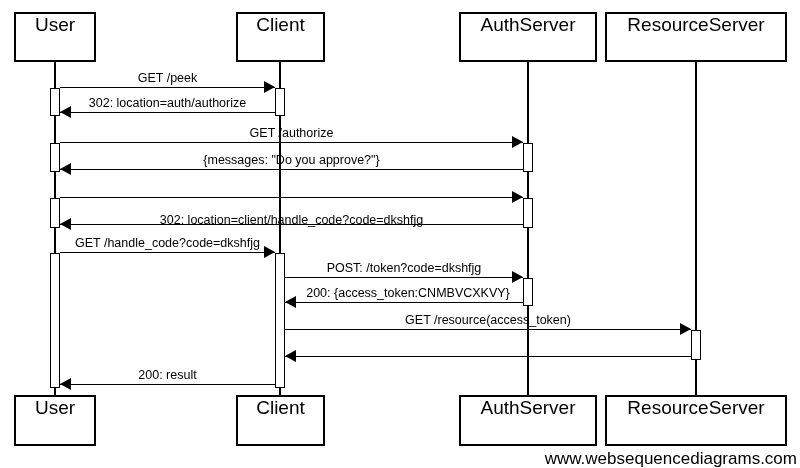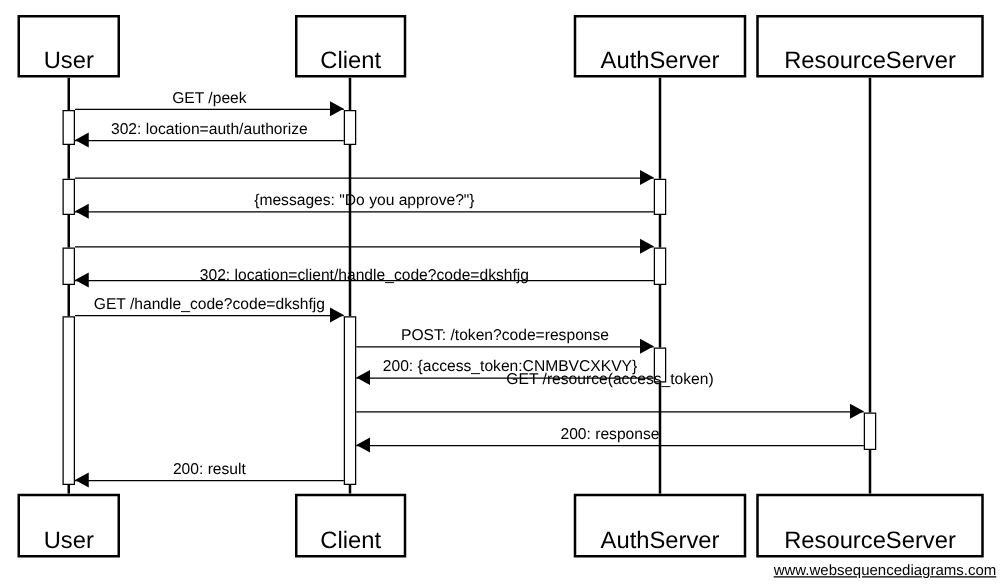--- a/index.html
+++ b/index.html
@@ -8,21 +8,21 @@
     width:800px;height:468px;
     background:#ffffff;
     font-family:"Liberation Sans", sans-serif;
     overflow:hidden;
   }
   .pbox{
     position:absolute;
     box-sizing:border-box;
     border:2px solid #000;
     background:#fff;
-    display:flex;align-items:flex-end;justify-content:center;
+    display:flex;align-items:flex-start;justify-content:center;
     z-index:4;
   }
   .plabel{
     font-size:19px;
     color:#000;
     white-space:nowrap;
   }
   .lifeline{
     position:absolute;
     width:1.5px;
@@ -59,25 +59,24 @@
     width:0;height:0;
     border-top:6.5px solid transparent;
     border-bottom:6.5px solid transparent;
     z-index:3;
   }
   .ahead.right{ border-left:11px solid #000; }
   .ahead.left{  border-right:11px solid #000; }
   #watermark{
     position:absolute;
     right:3px;top:449px;
-    font-size:12px;
+    font-size:17px;
     color:#000;
     white-space:nowrap;
     z-index:4;
-    text-decoration:underline;
   }
 </style>
 </head>
 <body>
 
 <div id="canvas">
   <div id="watermark">www.websequencediagrams.com</div>
 <div class="lifeline" style="left: 54.25px; top: 62px; height: 333px;"></div>
     <div class="pbox" style="left: 14px; top: 12px; width: 82px; height: 50px;">
       <span class="plabel">User</span>
@@ -117,39 +116,39 @@
     <div class="activation" style="left: 523px; top: 278px; height: 28px;"></div>
     <div class="activation" style="left: 691px; top: 330px; height: 30px;"></div>
     <div class="mline" style="left: 60px; top: 87px; width: 215px;"></div>
     <div class="ahead right" style="left: 264px; top: 81px;"></div>
     <div class="mlabel" style="left: -62.5px; top: 71px;">GET /peek</div>
     <div class="mline" style="left: 60px; top: 112px; width: 215px;"></div>
     <div class="ahead left" style="left: 60px; top: 106px;"></div>
     <div class="mlabel" style="left: -62.5px; top: 96px;">302: location=auth/authorize</div>
     <div class="mline" style="left: 60px; top: 142px; width: 463px;"></div>
     <div class="ahead right" style="left: 512px; top: 136px;"></div>
+    <div class="mlabel" style="left: 61.5px; top: 126px;">GET /authorize</div>
     <div class="mline" style="left: 60px; top: 169px; width: 463px;"></div>
     <div class="ahead left" style="left: 60px; top: 163px;"></div>
     <div class="mlabel" style="left: 61.5px; top: 153px;">{messages: "Do you approve?"}</div>
     <div class="mline" style="left: 60px; top: 197px; width: 463px;"></div>
     <div class="ahead right" style="left: 512px; top: 191px;"></div>
     <div class="mline" style="left: 60px; top: 224px; width: 463px;"></div>
     <div class="ahead left" style="left: 60px; top: 218px;"></div>
     <div class="mlabel" style="left: 61.5px; top: 213px;">302: location=client/handle_code?code=dkshfjg</div>
     <div class="mline" style="left: 60px; top: 252px; width: 215px;"></div>
     <div class="ahead right" style="left: 264px; top: 246px;"></div>
     <div class="mlabel" style="left: -62.5px; top: 236px;">GET /handle_code?code=dkshfjg</div>
     <div class="mline" style="left: 285px; top: 277px; width: 238px;"></div>
     <div class="ahead right" style="left: 512px; top: 271px;"></div>
-    <div class="mlabel" style="left: 174px; top: 261px;">POST: /token?code=response</div>
+    <div class="mlabel" style="left: 174px; top: 261px;">POST: /token?code=dkshfjg</div>
     <div class="mline" style="left: 285px; top: 302px; width: 238px;"></div>
     <div class="ahead left" style="left: 285px; top: 296px;"></div>
     <div class="mlabel" style="left: 178px; top: 286px;">200: {access_token:CNMBVCXKVY}</div>
     <div class="mline" style="left: 285px; top: 329px; width: 406px;"></div>
     <div class="ahead right" style="left: 680px; top: 323px;"></div>
-    <div class="mlabel" style="left: 258px; top: 296px; text-align: center;">GET /resource(access_token)</div>
+    <div class="mlabel" style="left: 258px; top: 313px; text-align: center;">GET /resource(access_token)</div>
     <div class="mline" style="left: 285px; top: 356px; width: 406px;"></div>
     <div class="ahead left" style="left: 285px; top: 350px;"></div>
-    <div class="mlabel" style="left: 258px; top: 340px;">200: response</div>
     <div class="mline" style="left: 60px; top: 384px; width: 215px;"></div>
     <div class="ahead left" style="left: 60px; top: 378px;"></div>
     <div class="mlabel" style="left: -62.5px; top: 368px;">200: result</div>
   </div>
 
 </body></html>

